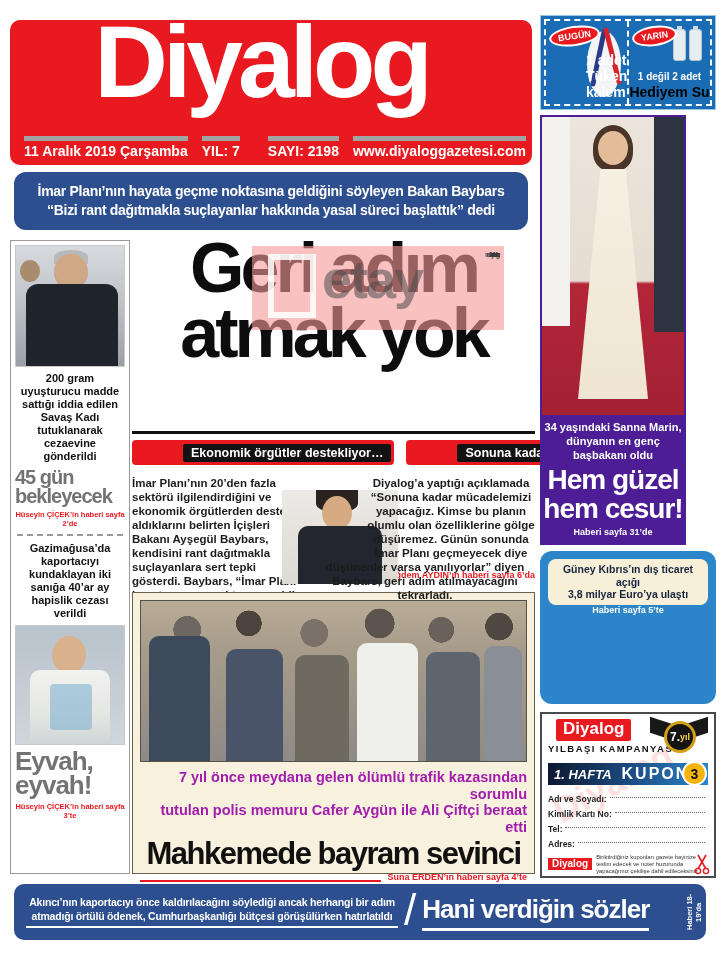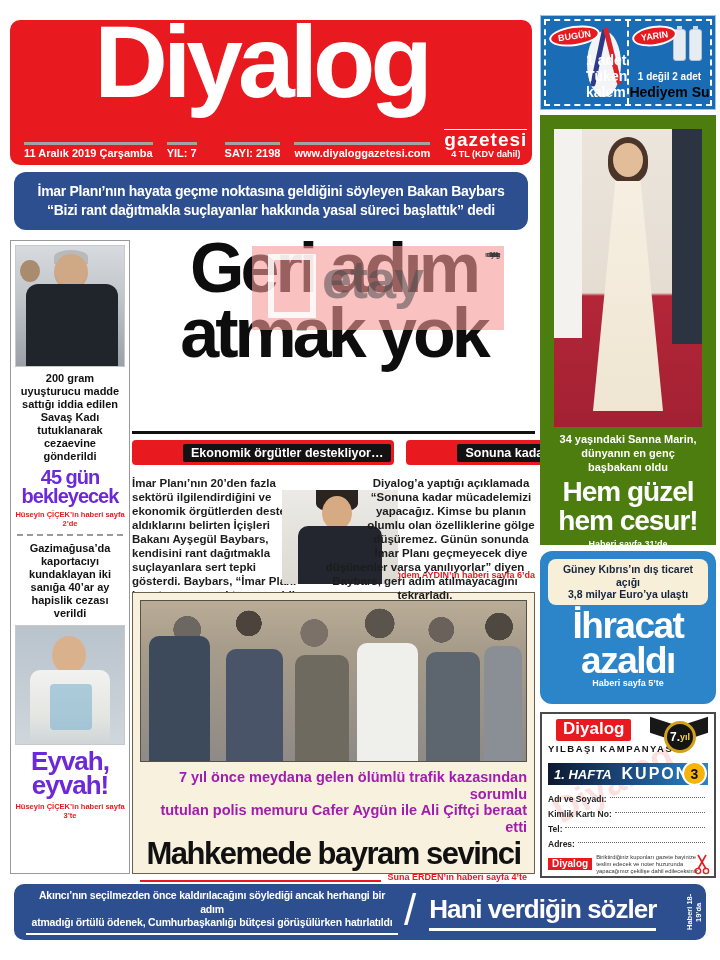--- a/index.html
+++ b/index.html
@@ -6,21 +6,21 @@
   body { background:#e9eef2; font-family:"Liberation Sans", sans-serif; }
   #page { position:relative; width:720px; height:960px; background:#ffffff; overflow:hidden; margin:0 auto; }
 
   
   .logo-box { position:absolute; left:10px; top:20px; width:522px; height:145px;
               background:#e8191f; border-radius:10px; }
   .logo-title { position:absolute; left:0; right:20px; top:-16px; text-align:center;
                 color:#fff; font-size:102px; font-weight:bold; letter-spacing:-5px; }
   .logo-meta { position:absolute; left:14px; right:14px; bottom:6px; display:flex;
                align-items:flex-end; gap:14px; color:#fff; }
-  .meta-item { border-top:3px solid #a3a3a3; padding-top:2px; font-size:11px; font-weight:bold; white-space:nowrap; }
+  .meta-item { border-top:5px solid #a3a3a3; padding-top:2px; font-size:14px; font-weight:bold; white-space:nowrap; }
   .meta-spacer { flex:1; }
   .meta-right { text-align:center; border-top:1px solid #fff; padding-top:0; }
   .gazetesi { font-size:19px; font-weight:bold; letter-spacing:1px; line-height:1; }
   .price { font-size:9px; font-weight:bold; }
 
   
   .promo { position:absolute; left:540px; top:15px; width:176px; height:95px;
            background:#1a6cb4; padding:3px; border:1px solid #9cc4e4; }
   .promo-inner { border:2px dashed #fff; height:100%; display:flex; }
   .promo-col { flex:1; position:relative; overflow:hidden; }
@@ -59,22 +59,22 @@
   .sp1 .hair { position:absolute; left:38px; top:4px; width:34px; height:14px; border-radius:50% 50% 0 0; background:#b9b9b9; }
   .sp1 .body { position:absolute; left:10px; top:38px; width:92px; height:84px; border-radius:12px 12px 0 0; background:#20242b; }
   .sp1 .head2 { position:absolute; left:4px; top:14px; width:20px; height:22px; border-radius:50%; background:#a98c6d; }
   .sp2 { height:120px; background:linear-gradient(180deg,#b9c3cc 0%,#cfd6dc 100%); }
   .sp2 .head { position:absolute; left:36px; top:10px; width:34px; height:38px; border-radius:50%; background:#d9b28d; }
   .sp2 .shirt { position:absolute; left:14px; top:44px; width:80px; height:76px; border-radius:10px 10px 0 0;
                 background:linear-gradient(180deg,#f2f2f0 0%,#e4e6e2 60%,#cdd4d6 100%); }
   .sp2 .print { position:absolute; left:34px; top:58px; width:42px; height:46px; background:#7fb3cf; opacity:.6; border-radius:4px; }
   .side-caption { font-size:11px; font-weight:bold; text-align:center; line-height:1.18;
                   color:#111; margin:5px 1px; }
-  .side-headline { font-size:20px; font-weight:bold; letter-spacing:-1px; text-align:center;
-                   line-height:0.95; color:#6d28d9; }
+  .side-headline { font-size:20px; font-weight:bold; letter-spacing:-1px; text-align:left;
+                   line-height:0.95; color:#737373; }
   .side-headline.big { font-size:26px; }
   .side-byline { font-size:7.5px; font-weight:bold; color:#e8191f; text-align:center; margin-top:4px; }
   .side-divider { border-top:2px dashed #9a9a9a; margin:6px 2px; }
 
   
   .lead-headline { position:absolute; left:132px; top:236px; width:403px; height:198px;
                    text-align:center; font-size:70px; font-weight:bold; letter-spacing:-4px;
                    line-height:0.93; color:#0d0d0d; border-bottom:3px solid #111; }
   .watermark { position:absolute; left:120px; top:10px; width:252px; height:84px;
                background:rgba(247,151,151,0.60); z-index:3; }
@@ -125,22 +125,22 @@
   .f6 { left:89%; width:10%; height:72%; background:#8a8f96; }
   .court-sub { font-size:14.5px; font-weight:bold; text-align:right; line-height:1.15;
                color:#a21caf; margin-top:7px; }
   .court-headline { font-size:31px; font-weight:bold; letter-spacing:-1.5px; text-align:center;
                     line-height:1.05; color:#111; margin-top:2px; }
   .court-byline { display:flex; align-items:flex-end; gap:6px; margin-top:2px; }
   .court-byline .rule { flex:1; border-top:2px solid #e8191f; }
   .court-byline .txt { color:#e8191f; font-size:9px; font-weight:bold; }
 
   
-  .marin-box { position:absolute; left:540px; top:115px; width:176px; height:430px;
-               background:#4d7c0f; padding:14px; }
+  .marin-box { position:absolute; left:540px; top:115px; width:146px; height:430px;
+               background:#4c1d95; padding:2px; }
   .marin-photo { width:100%; height:298px; position:relative; overflow:hidden;
                  background:linear-gradient(180deg,#ece5dc 0%,#e5ddd2 55%,#b32638 56%,#a32133 100%); }
   .marin-photo .side-l { position:absolute; left:0; top:0; width:28px; height:70%; background:#f4f2ee; }
   .marin-photo .side-r { position:absolute; right:0; top:0; width:30px; height:72%; background:#2c3442; }
   .marin-photo .dress { position:absolute; left:50%; top:52px; width:70px; height:230px;
                         transform:translateX(-50%); background:linear-gradient(180deg,#f6efe2,#efe5d2);
                         clip-path:polygon(32% 0, 68% 0, 100% 100%, 0 100%); }
   .marin-photo .head { position:absolute; left:50%; top:14px; width:30px; height:34px;
                        transform:translateX(-50%); border-radius:50%; background:#e3bd99; }
   .marin-photo .hair { position:absolute; left:50%; top:8px; width:40px; height:46px;
@@ -194,21 +194,21 @@
   .scissors { position:absolute; right:-4px; bottom:0px; }
 
   
   .bottom-banner { position:absolute; left:14px; top:884px; width:692px; height:56px;
                    background:#2d4f8f; border-radius:10px; display:flex; align-items:center;
                    padding:0 16px 0 12px; gap:6px; }
   .bb-kicker { width:372px; text-align:center; color:#fff; font-size:10.5px; font-weight:bold;
                line-height:1.3; letter-spacing:-0.2px; padding-bottom:3px; border-bottom:2px solid #fff; }
   .bb-sep { color:#fff; font-size:44px; font-weight:300; line-height:1; margin-top:-4px; }
   .bb-headline { color:#fff; font-size:26px; font-weight:bold; letter-spacing:-1px;
-                 border-bottom:3px solid #fff; padding-bottom:3px; white-space:nowrap;margin-left:7px; }
+                 border-bottom:3px solid #fff; padding-bottom:3px; white-space:nowrap; }
   .bb-ref { position:absolute; right:3px; top:6px; bottom:6px; writing-mode:vertical-rl;
             transform:rotate(180deg); color:#fff; font-size:7.5px; font-weight:bold; text-align:center; }
 </style>
 </head>
 <body>
 
 <div id="page">
 
   <div class="logo-box">
     <div class="logo-title">Diyalog</div>
@@ -353,24 +353,20 @@
       <div>hem cesur!</div>
     </div>
     <div class="marin-ref">Haberi sayfa 31’de</div>
   </div>
 
   <div class="export-box">
     <div class="export-label">
       <div>Güney Kıbrıs’ın dış ticaret açığı</div>
       <div>3,8 milyar Euro’ya ulaştı</div>
     </div>
-    <div class="export-headline">
-      <div>İhracat</div>
-      <div>azaldı</div>
-    </div>
     <div class="export-ref">Haberi sayfa 5’te</div>
   </div>
 
   <div class="coupon">
     <div class="coupon-wm">Diyalog</div>
     <div class="coupon-head">
       <span class="coupon-logo">Diyalog</span>
       <div class="campaign">YILBAŞI KAMPANYASI</div>
       <div class="badge7">
         <div class="ribbon l"></div>
@@ -411,21 +407,21 @@
         <line x1="4" y1="2" x2="12" y2="16" stroke="#e8191f" stroke-width="1.6"></line>
         <line x1="12" y1="2" x2="4" y2="16" stroke="#e8191f" stroke-width="1.6"></line>
         <circle cx="4" cy="18" r="2.6" fill="none" stroke="#e8191f" stroke-width="1.4"></circle>
         <circle cx="12" cy="18" r="2.6" fill="none" stroke="#e8191f" stroke-width="1.4"></circle>
       </svg>
     </div>
   </div>
 
   <div class="bottom-banner">
     <div class="bb-kicker">
-      <div>Akıncı’nın seçilmezden önce kaldırılacağını söylediği ancak herhangi bir adım</div>
+      <div>Akıncı’nın kaportacıyı önce kaldırılacağını söylediği ancak herhangi bir adım</div>
       <div>atmadığı örtülü ödenek, Cumhurbaşkanlığı bütçesi görüşülürken hatırlatıldı</div>
     </div>
     <div class="bb-sep">/</div>
     <div class="bb-headline">Hani verdiğin sözler</div>
     <div class="bb-ref">Haberi 18-19’da</div>
   </div>
 
 </div>
 
 </body></html>

